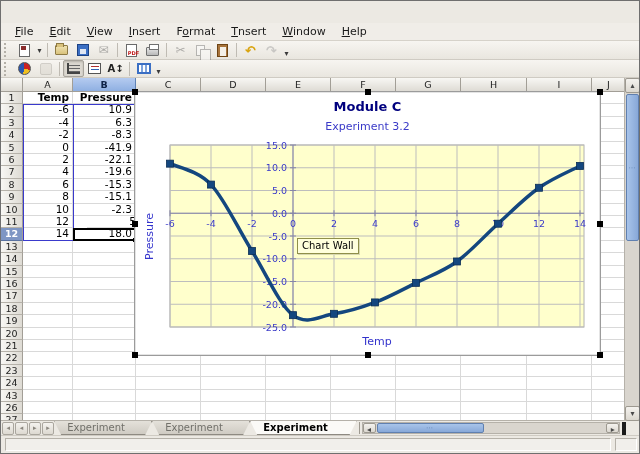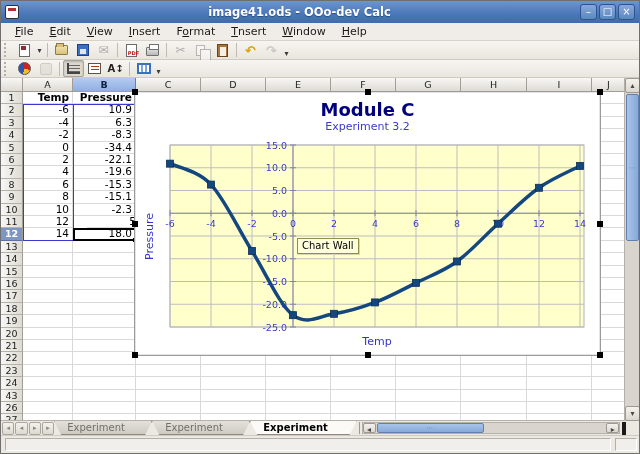--- a/index.html
+++ b/index.html
@@ -71,21 +71,21 @@
   .cell { position:absolute; border-right:1px solid #d9d9d9; border-bottom:1px solid #d9d9d9; font-size:10.5px; color:#000; text-align:right; padding:0 3px 0 0; overflow:hidden; white-space:nowrap; }
   .cell.hdrtext { font-weight:bold; }
   #range-frame { position:absolute; border:1px solid #3a3acc; z-index:2; pointer-events:none; }
   #range-divider { position:absolute; width:1px; background:#3a3acc; z-index:2; }
   #cell-cursor { position:absolute; border:2px solid #000; z-index:2; }
   #cell-cursor i { position:absolute; right:-3px; bottom:-3px; width:4px; height:4px; background:#000; }
 
   
   #chart-frame { position:absolute; left:133px; top:90px; width:467px; height:265px; background:#fff; border:1px solid #9b9b9b; box-shadow:inset 0 0 0 1px #e4e4e4; z-index:3; }
   .handle { position:absolute; width:6px; height:6px; background:#000; z-index:4; }
-  #chart-title { position:absolute; left:0; top:7px; width:100%; text-align:center; font-size:18px; font-weight:bold; color:#00007e; }
+  #chart-title { position:absolute; left:0; top:7px; width:100%; text-align:center; font-size:13px; font-weight:bold; color:#00007e; }
   #chart-subtitle { position:absolute; left:0; top:28px; width:100%; text-align:center; font-size:11px; color:#3a3ac8; }
   #chart-ylabel { position:absolute; left:-26px; top:138px; width:80px; text-align:center; font-size:11px; color:#3333cc; transform:rotate(-90deg); }
   #chart-xlabel { position:absolute; left:202px; top:243px; width:80px; text-align:center; font-size:11px; color:#3333cc; }
   #chart-tooltip { position:absolute; left:162px; top:146px; background:#ffffdc; border:1px solid #8f8f4a; box-shadow:1px 1px 0 #d8d8b0; font-size:10px; color:#000; padding:0 4px; line-height:14px; }
 
   
   .sb-btn { position:absolute; background:linear-gradient(#f4f2ee,#dcd8d0); border:1px solid #9d9990; border-radius:2px; color:#4a4a4a; font-size:8px; text-align:center; }
   #vscroll { position:absolute; right:0; top:77px; width:15px; height:343px; background:#d9d5ce; border-left:1px solid #b5b1a9; z-index:5; }
   #vscroll .up { left:0; top:0; width:15px; height:15px; line-height:14px; }
   #vscroll .down { left:0; bottom:0; width:15px; height:15px; line-height:14px; }
@@ -107,29 +107,20 @@
 
   
   #statusbar { position:absolute; left:0; bottom:0; width:100%; height:18px; background:#ece9e3; border-top:1px solid #cfcbc3; }
   .status-field { position:absolute; top:2px; height:13px; background:#f1efeb; border:1px solid #b5b1a9; border-right-color:#fff; border-bottom-color:#fff; font-size:9px; padding:0 3px; }
 </style>
 </head>
 <body>
 
 <div id="window">
 
-  <div id="titlebar">
-    <div class="appicon"></div>
-    <div class="title">image41.ods - OOo-dev Calc</div>
-    <div class="winbtns">
-      <div class="winbtn">–</div>
-      <div class="winbtn">□</div>
-      <div class="winbtn">×</div>
-    </div>
-  </div>
 
   <div id="menubar">
     <div class="menu-item"><span></span><span class="u">F</span><span>ile</span></div>
     <div class="menu-item"><span></span><span class="u">E</span><span>dit</span></div>
     <div class="menu-item"><span></span><span class="u">V</span><span>iew</span></div>
     <div class="menu-item"><span></span><span class="u">I</span><span>nsert</span></div>
     <div class="menu-item"><span>F</span><span class="u">o</span><span>rmat</span></div>
     <div class="menu-item"><span></span><span class="u">T</span><span>nsert</span></div>
     <div class="menu-item"><span></span><span class="u">W</span><span>indow</span></div>
     <div class="menu-item"><span></span><span class="u">H</span><span>elp</span></div>
@@ -258,21 +249,21 @@
       <div class="cell" style="left: 135px; top: 37.2px; width: 65px; height: 12.4px; line-height: 11.4px;"></div>
       <div class="cell" style="left: 200px; top: 37.2px; width: 65px; height: 12.4px; line-height: 11.4px;"></div>
       <div class="cell" style="left: 265px; top: 37.2px; width: 65px; height: 12.4px; line-height: 11.4px;"></div>
       <div class="cell" style="left: 330px; top: 37.2px; width: 65px; height: 12.4px; line-height: 11.4px;"></div>
       <div class="cell" style="left: 395px; top: 37.2px; width: 65px; height: 12.4px; line-height: 11.4px;"></div>
       <div class="cell" style="left: 460px; top: 37.2px; width: 66px; height: 12.4px; line-height: 11.4px;"></div>
       <div class="cell" style="left: 526px; top: 37.2px; width: 65px; height: 12.4px; line-height: 11.4px;"></div>
       <div class="cell" style="left: 591px; top: 37.2px; width: 34px; height: 12.4px; line-height: 11.4px;"></div>
       <div class="rhdr" style="top: 49.6px; height: 12.4px; line-height: 12.4px;">5</div>
       <div class="cell" style="left: 22px; top: 49.6px; width: 50px; height: 12.4px; line-height: 11.4px;">0</div>
-      <div class="cell" style="left: 72px; top: 49.6px; width: 63px; height: 12.4px; line-height: 11.4px;">-34.4</div>
+      <div class="cell" style="left: 72px; top: 49.6px; width: 63px; height: 12.4px; line-height: 11.4px;">-41.9</div>
       <div class="cell" style="left: 135px; top: 49.6px; width: 65px; height: 12.4px; line-height: 11.4px;"></div>
       <div class="cell" style="left: 200px; top: 49.6px; width: 65px; height: 12.4px; line-height: 11.4px;"></div>
       <div class="cell" style="left: 265px; top: 49.6px; width: 65px; height: 12.4px; line-height: 11.4px;"></div>
       <div class="cell" style="left: 330px; top: 49.6px; width: 65px; height: 12.4px; line-height: 11.4px;"></div>
       <div class="cell" style="left: 395px; top: 49.6px; width: 65px; height: 12.4px; line-height: 11.4px;"></div>
       <div class="cell" style="left: 460px; top: 49.6px; width: 66px; height: 12.4px; line-height: 11.4px;"></div>
       <div class="cell" style="left: 526px; top: 49.6px; width: 65px; height: 12.4px; line-height: 11.4px;"></div>
       <div class="cell" style="left: 591px; top: 49.6px; width: 34px; height: 12.4px; line-height: 11.4px;"></div>
       <div class="rhdr" style="top: 62px; height: 12.4px; line-height: 12.4px;">6</div>
       <div class="cell" style="left: 22px; top: 62px; width: 50px; height: 12.4px; line-height: 11.4px;">2</div>

